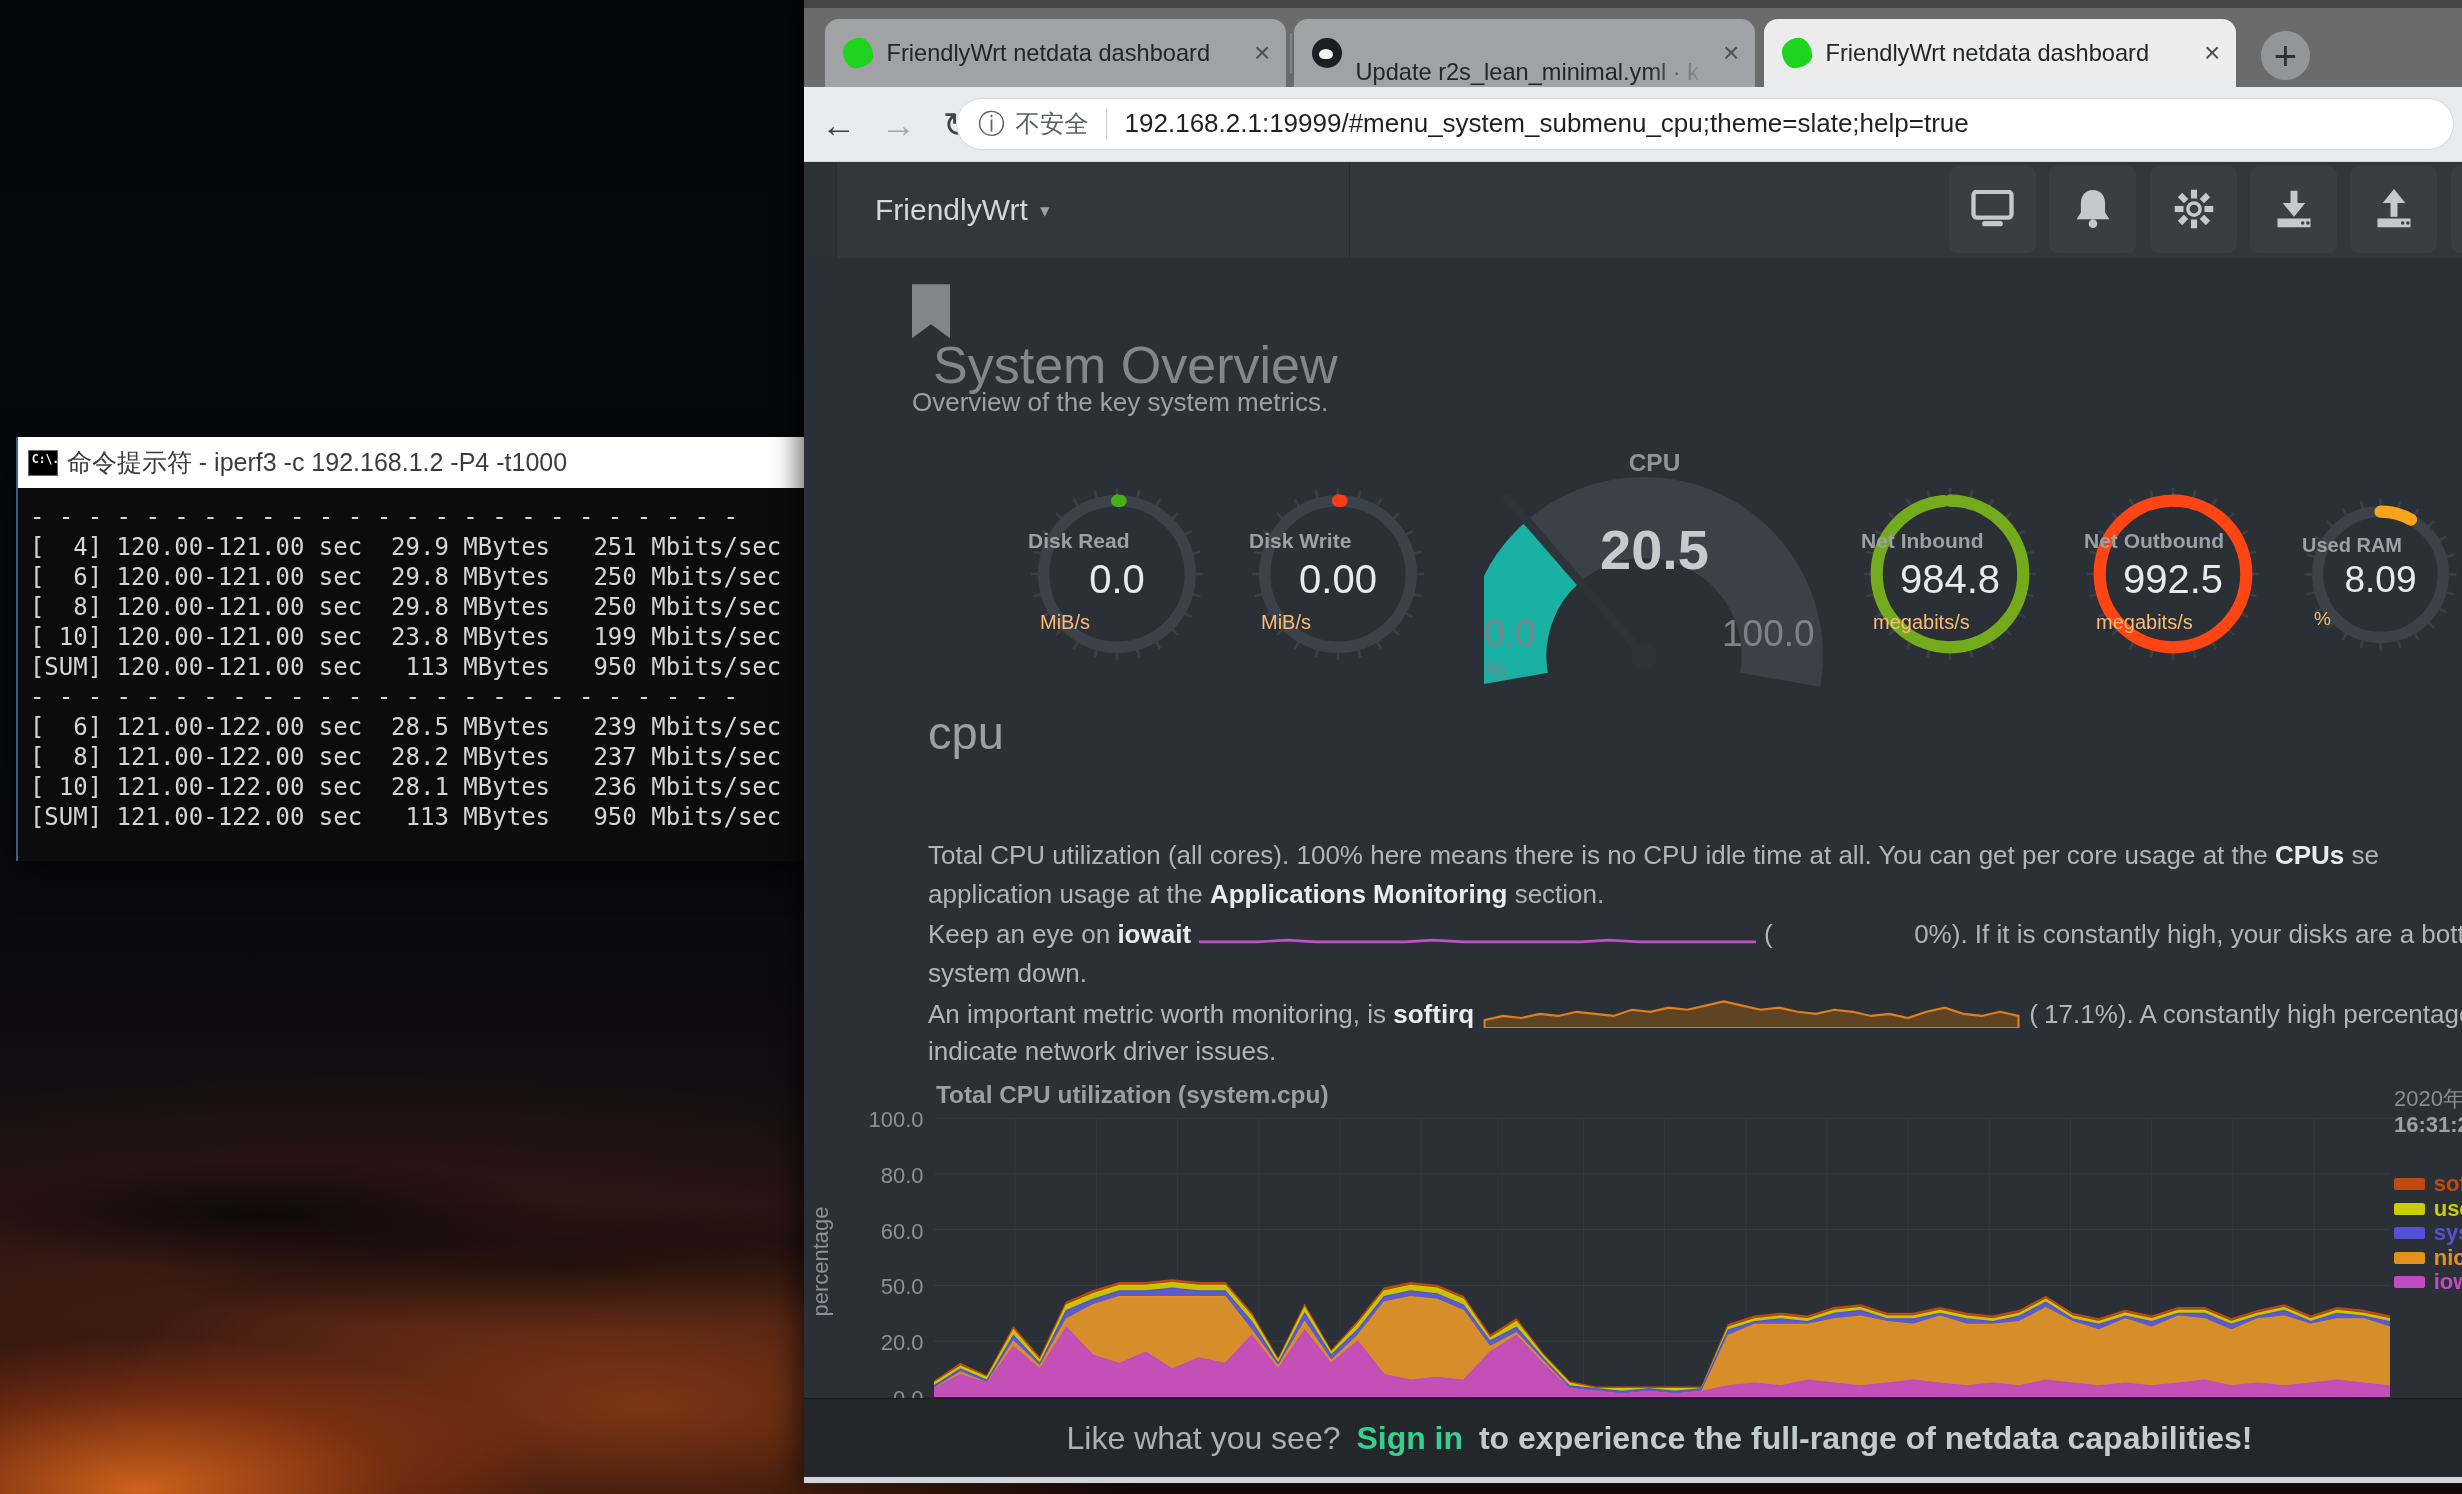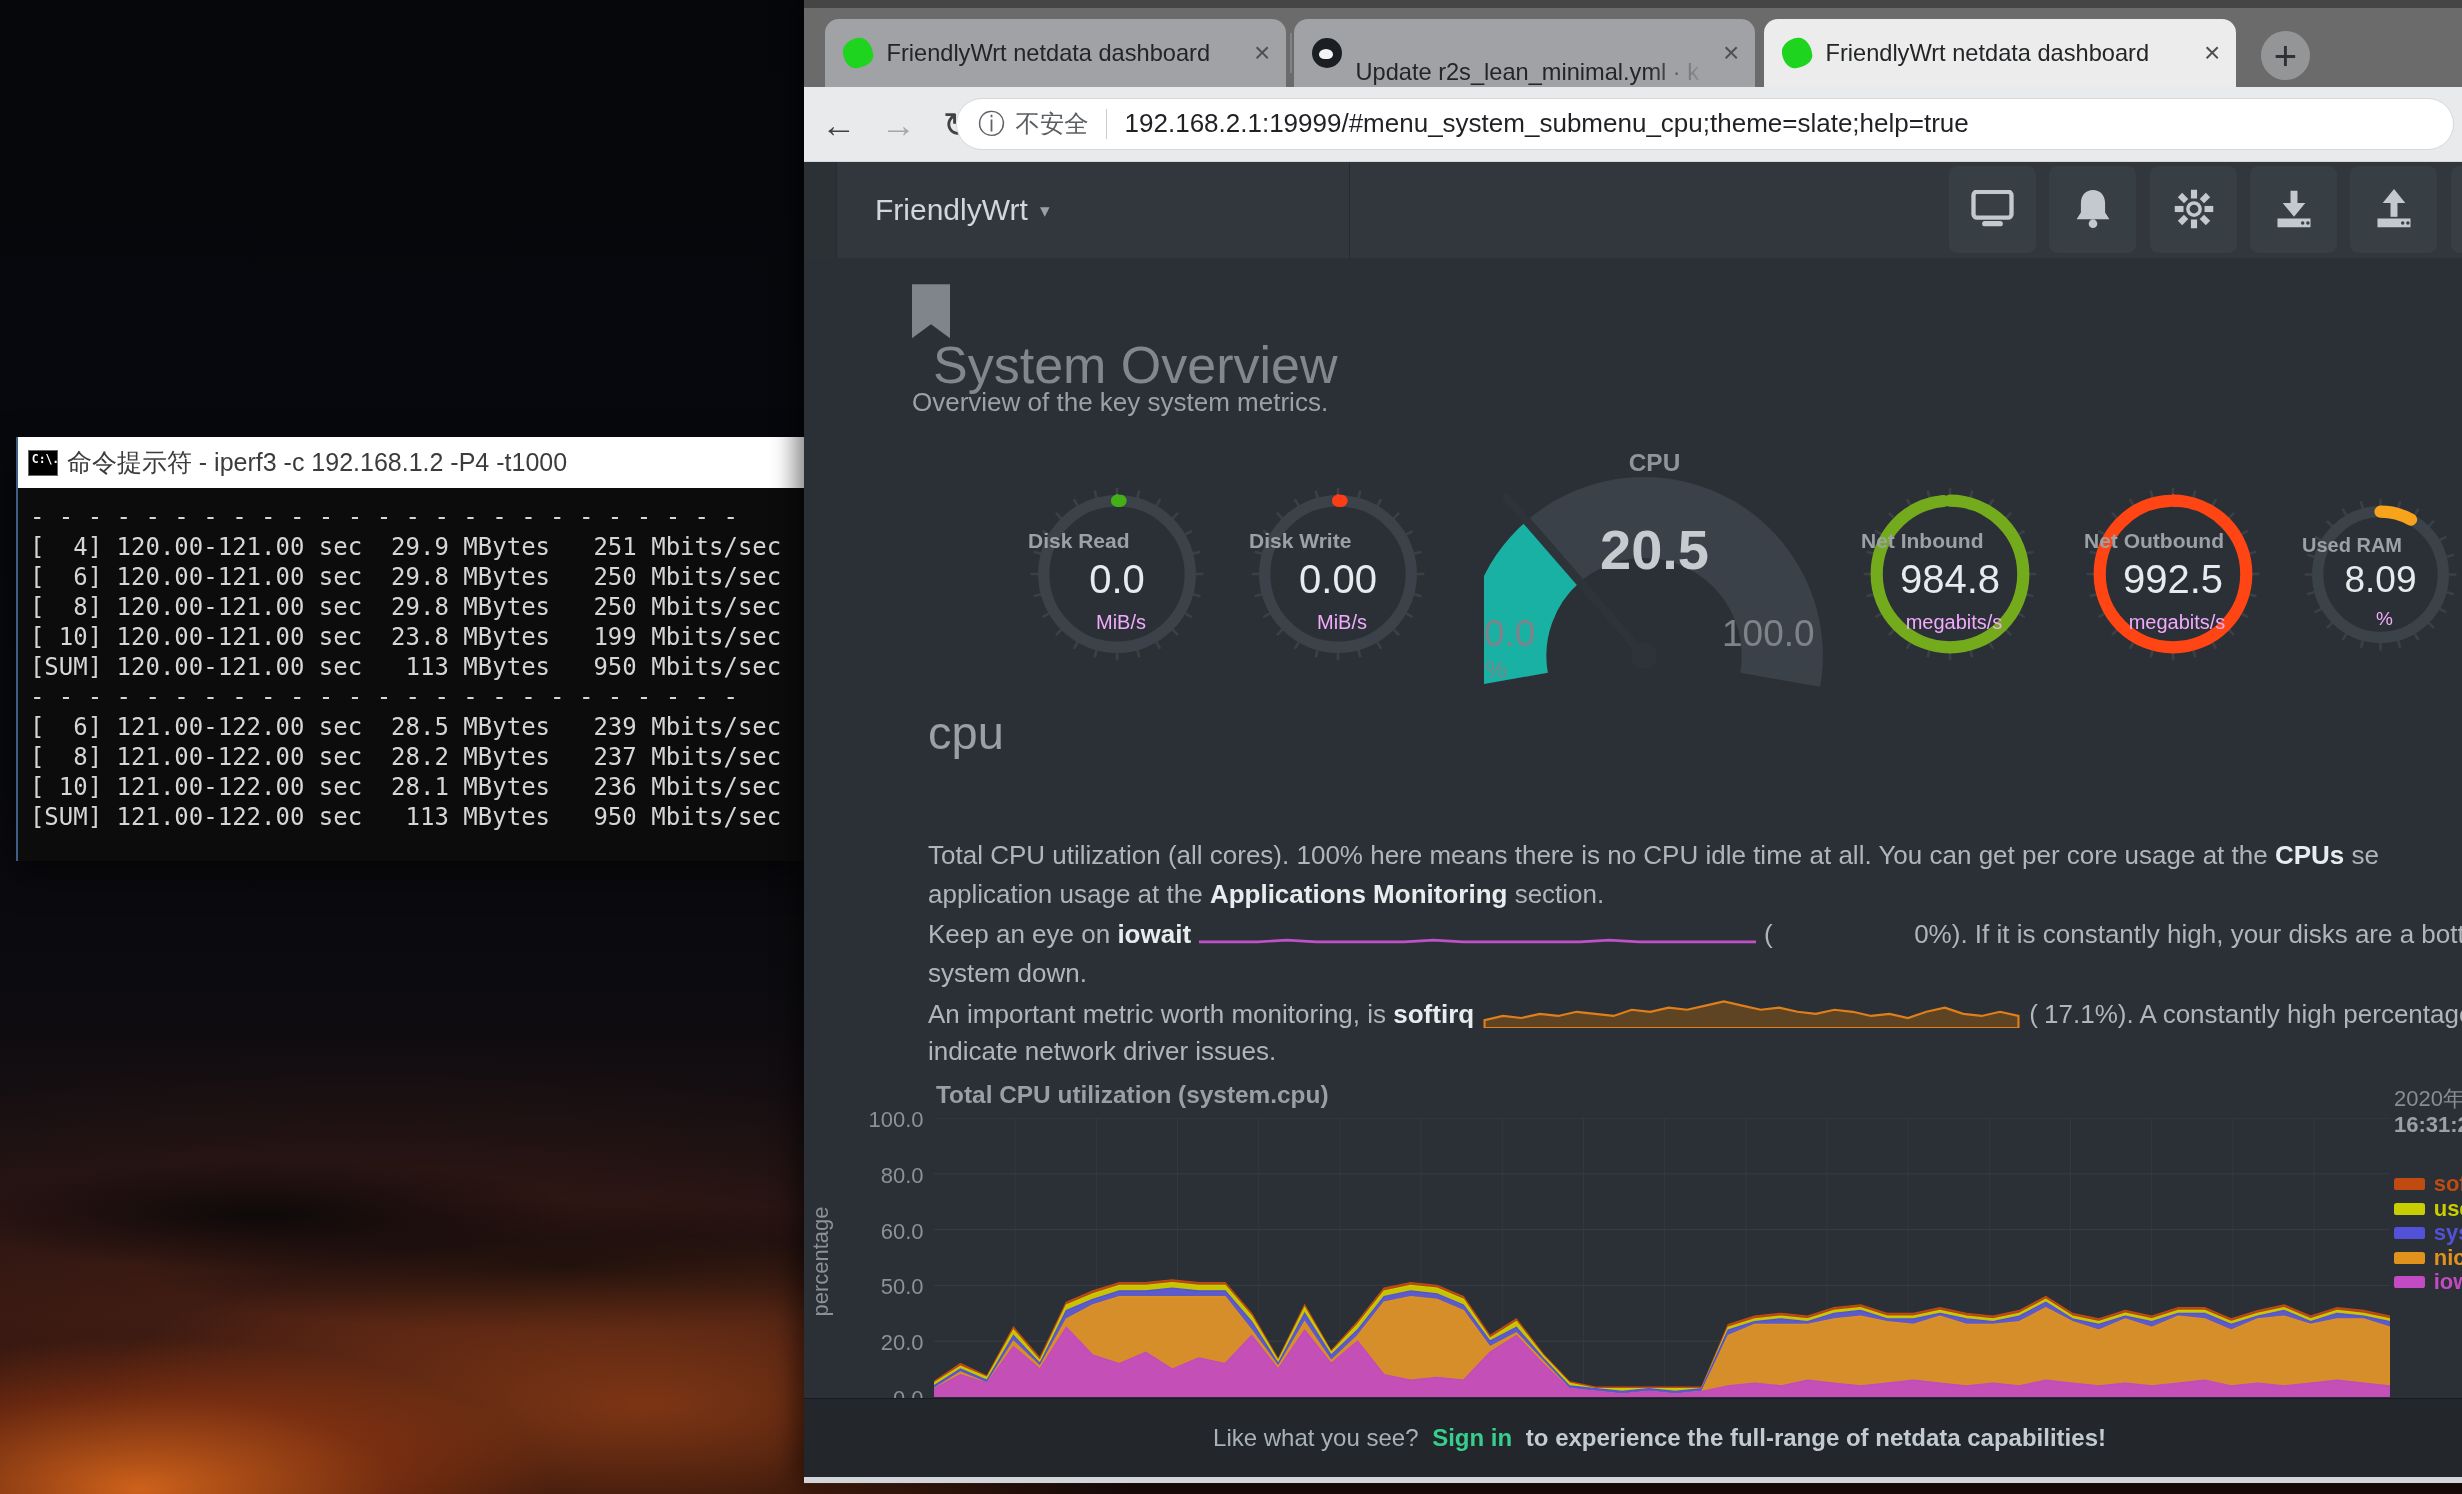--- a/index.html
+++ b/index.html
@@ -72,21 +72,21 @@
   #page-heading{left:108px;top:117px;display:flex;align-items:flex-start;flex-direction:column;}
   #bookmark-icon{width:38px;height:54px;background:#7f858b;clip-path:polygon(0 0,100% 0,100% 100%,50% 74%,0 100%);margin-top:5.2px;}
   #page-title{font-size:52px;color:#82878d;margin-left:21px;font-weight:400;line-height:54px;white-space:nowrap;}
   #page-subtitle{left:108px;top:225px;font-size:26px;color:#9aa1a7;white-space:nowrap;}
 
   
   .gauge-box{width:178px;height:236px;}
   .gauge-box svg,.gauge-sm svg{position:absolute;left:0;top:0;}
   .g-label{position:absolute;left:0;width:100%;text-align:left;font-size:21px;font-weight:bold;color:#9ba1a7;top:44px;}
   .g-value{position:absolute;left:0;width:100%;text-align:center;font-size:40px;color:#e8ebed;top:72px;}
-  .g-unit{position:absolute;left:4px;width:100%;text-align:center;font-size:20px;color:#f0abfc;top:126px;}
+  .g-unit{position:absolute;left:12px;width:100%;font-size:20px;color:#fdba74;top:126px;}
   .gauge-sm{width:157px;height:210px;}
   .gauge-sm .g-label{font-size:20px;top:38px;}
   .gauge-sm .g-value{font-size:37px;top:63px;}
   .gauge-sm .g-unit{font-size:19px;top:112px;}
 
   #cpu-gauge{left:680px;top:287px;width:341px;height:253px;}
   #cpu-g-label{position:absolute;left:0;top:0;width:100%;text-align:center;font-size:24.4px;font-weight:bold;color:#8f959b;}
   #cpu-g-value{position:absolute;left:0;top:68px;width:100%;text-align:center;font-size:56px;font-weight:bold;color:#c6cbd0;}
   #cpu-g-min{position:absolute;left:0px;top:164px;font-size:37px;color:#7d8389;}
   #cpu-g-max{position:absolute;left:238px;top:164px;font-size:37px;color:#7d8389;}
@@ -111,21 +111,21 @@
     font-size:22px;color:#8b9197;}
   .ytick{position:absolute;left:23.6px;width:96px;text-align:right;font-size:22px;color:#8b9197;}
   #plot{left:130px;top:956px;width:1456px;height:279px;}
   .legend-item{position:absolute;left:1590px;display:flex;align-items:center;white-space:nowrap;}
   .legend-swatch{width:31px;height:11.4px;border-radius:2.6px;flex:none;}
   .legend-label{font-size:22px;font-weight:bold;margin-left:8.7px;}
 
   
   #signin-bar{left:0;top:1236px;width:100%;height:79px;background:#23272c;border-top:0.9px solid #191c1f;box-sizing:border-box;
     display:flex;align-items:center;justify-content:center;}
-  #signin-text{font-size:24px;color:#a9b1b7;white-space:nowrap;}
+  #signin-text{font-size:32px;color:#a9b1b7;white-space:nowrap;}
   #signin-text .link{color:#36cf8d;font-weight:bold;margin:0 7px;}
   #signin-text .suffix{color:#c3cad0;font-weight:bold;}
 
   #browser-bottom-edge{left:0;top:1477px;width:100%;height:6.1px;background:#d2d5d9;}
 </style>
 </head>
 <body>
 
 <div id="terminal" class="abs">
   <div id="term-titlebar" class="abs">

